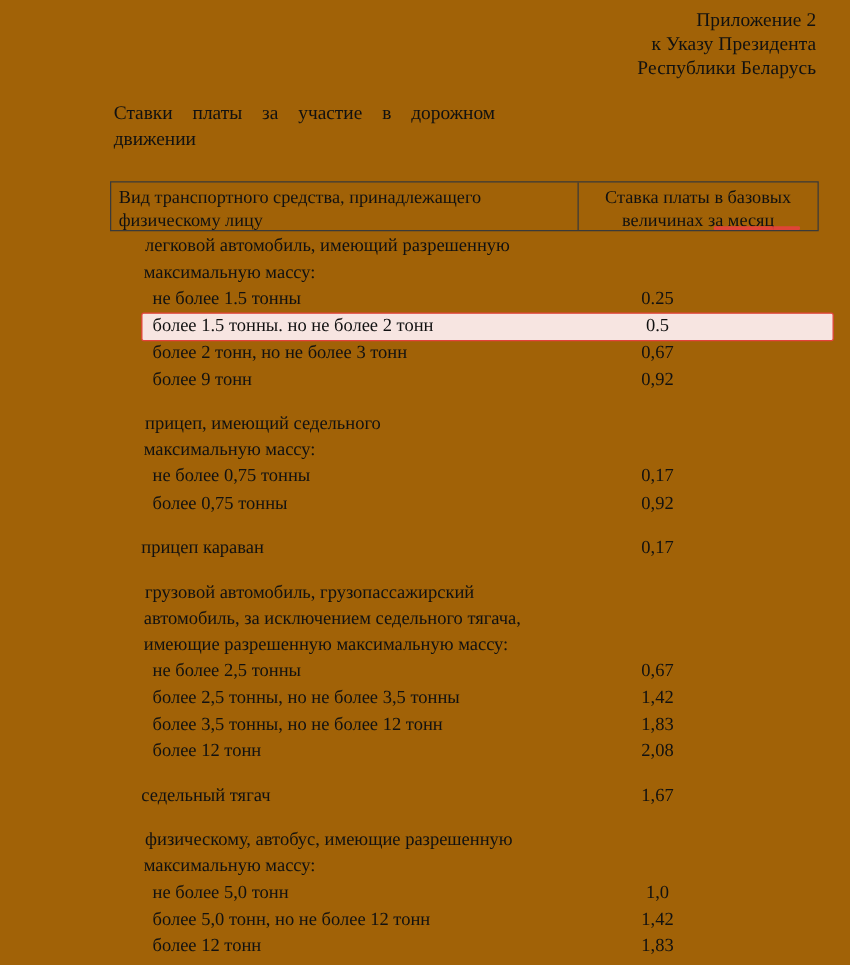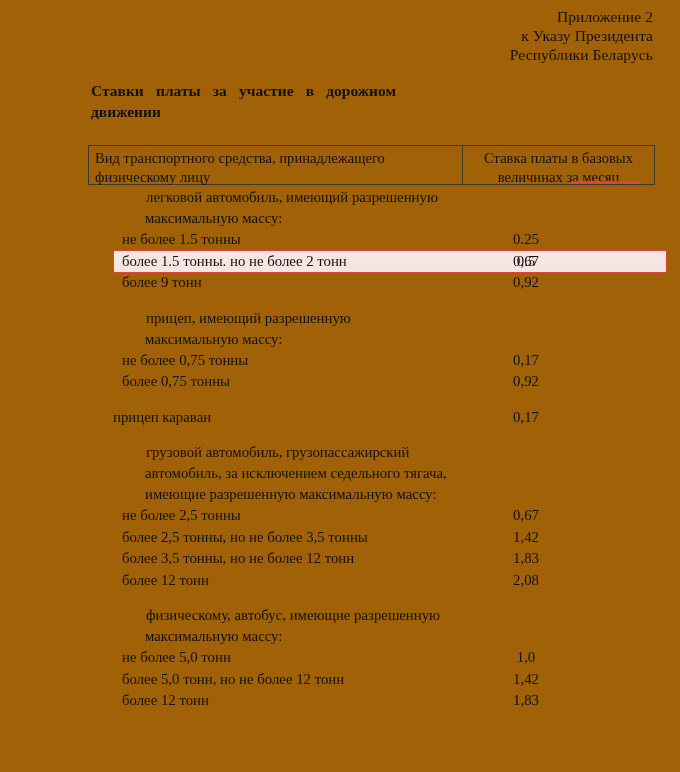--- a/index.html
+++ b/index.html
@@ -37,21 +37,20 @@
   .doc-ref div { white-space: nowrap; }
 
   
   .doc-title {
     position: absolute;
     top: 80px;
     left: 91px;
     width: 330px;
     font-size: 15.5px;
     line-height: 21px;
-    font-weight: bold;
   }
   .doc-title .l1 {
     display: block;
     text-align: justify;
     text-align-last: justify;
     width: 305px;
   }
   .doc-title .l2 { display: block; }
 
   
@@ -103,27 +102,27 @@
   }
 
   .grp { position: relative; }
   .grp + .grp { margin-top: 14px; }
 
   .grp-head {
     line-height: 21px;
     padding-left: 25px;
     text-indent: 2px;
   }
-  .grp-head .hl { display: block; margin-left: 30px; }
+  .grp-head .hl { display: block; }
   .grp-head .hl:first-child { text-indent: 3px; }
 
   .row {
     position: relative;
     display: flex;
-    align-items: flex-end;
+    align-items: center;
     line-height: 21.5px;
     padding-left: 34px;
   }
   .row.standalone { padding-left: 25px; }
   .row .label { flex: 0 0 auto; white-space: nowrap; }
   .row .value {
     position: absolute;
     left: 398px;
     width: 80px;
     text-align: center;
@@ -184,30 +183,31 @@
           </div>
           <div class="row">
             <span class="label">не более 1.5 тонны</span>
             <span class="value">0.25</span>
           </div>
           <div class="row marked">
             <span class="label">более 1.5 тонны. но не более 2 тонн</span>
             <span class="value">0.5</span>
           </div>
           <div class="row">
+            <span class="label">более 2 тонн, но не более 3 тонн</span>
             <span class="value">0,67</span>
           </div>
           <div class="row">
             <span class="label">более 9 тонн</span>
             <span class="value">0,92</span>
           </div>
         </div>
         <div class="grp">
           <div class="grp-head">
-            <span class="hl">прицеп, имеющий разрешенную</span>
+            <span class="hl">прицеп, имеющий седельного</span>
             <span class="hl">максимальную массу:</span>
           </div>
           <div class="row">
             <span class="label">не более 0,75 тонны</span>
             <span class="value">0,17</span>
           </div>
           <div class="row">
             <span class="label">более 0,75 тонны</span>
             <span class="value">0,92</span>
           </div>
@@ -235,20 +235,26 @@
           <div class="row">
             <span class="label">более 3,5 тонны, но не более 12 тонн</span>
             <span class="value">1,83</span>
           </div>
           <div class="row">
             <span class="label">более 12 тонн</span>
             <span class="value">2,08</span>
           </div>
         </div>
         <div class="grp">
+          <div class="row standalone">
+            <span class="label">седельный тягач</span>
+            <span class="value">1,67</span>
+          </div>
+        </div>
+        <div class="grp">
           <div class="grp-head">
             <span class="hl">физическому, автобус, имеющие разрешенную</span>
             <span class="hl">максимальную массу:</span>
           </div>
           <div class="row">
             <span class="label">не более 5,0 тонн</span>
             <span class="value">1,0</span>
           </div>
           <div class="row">
             <span class="label">более 5,0 тонн, но не более 12 тонн</span>

